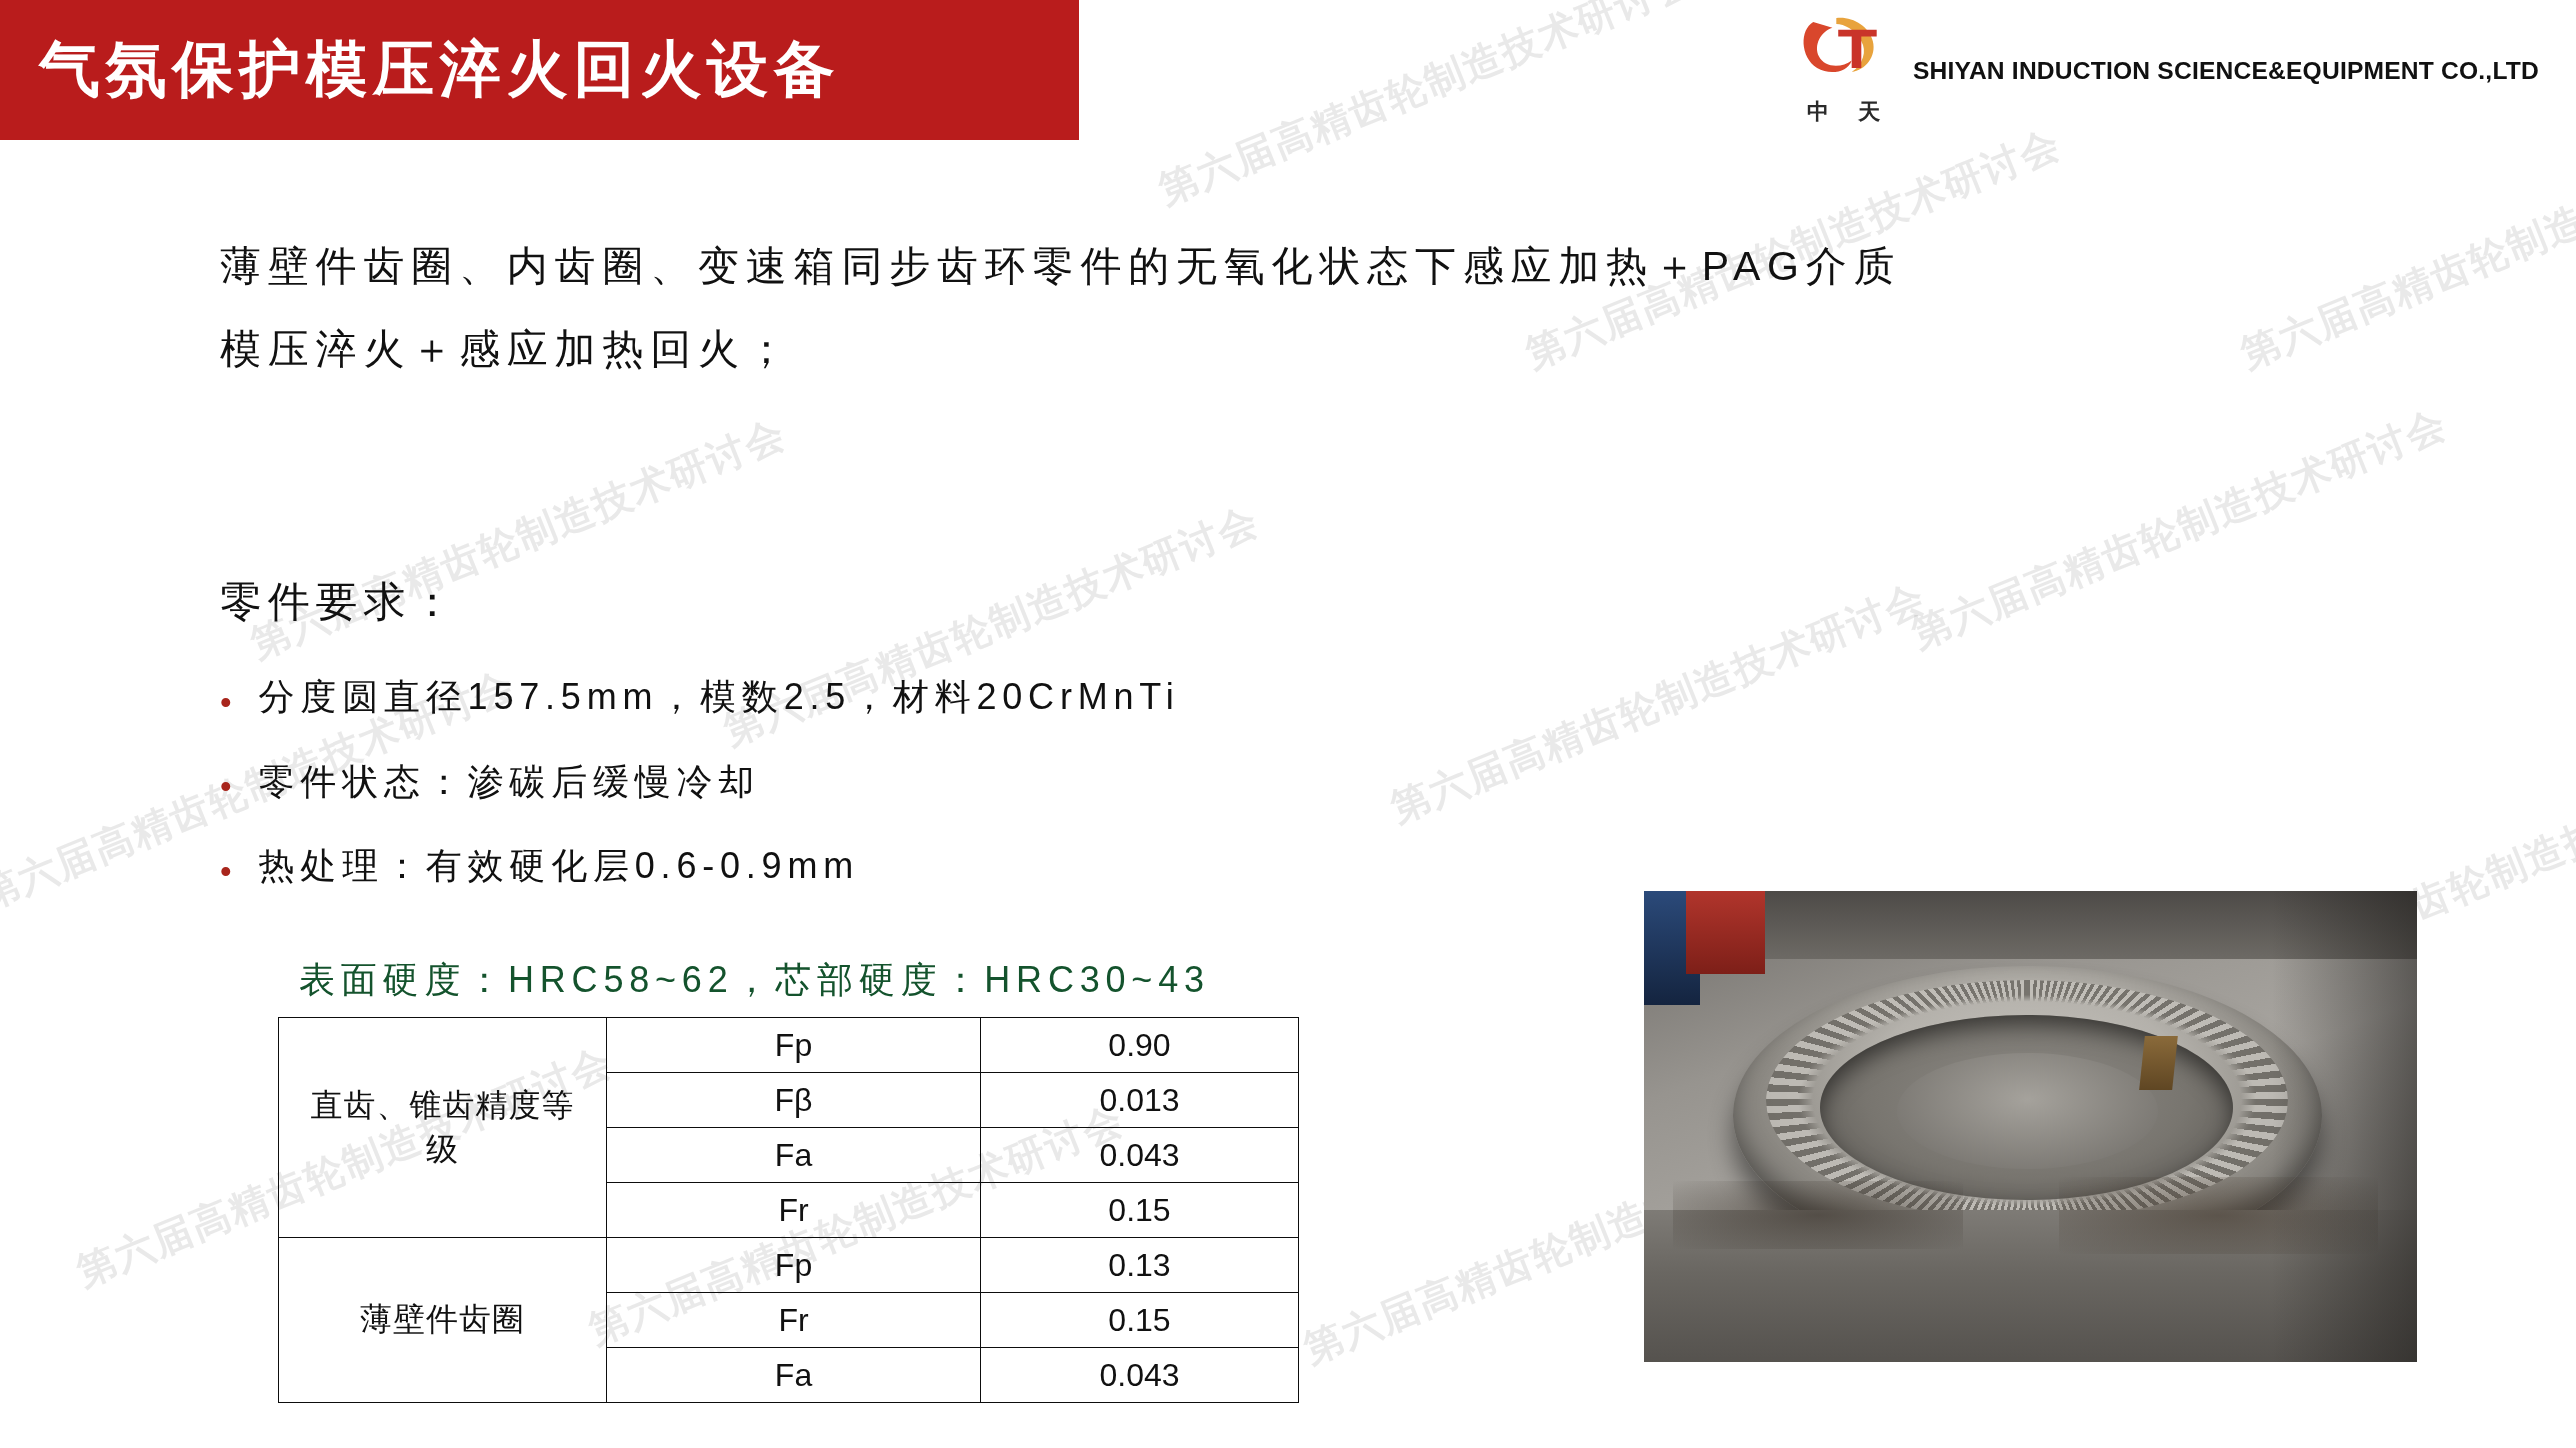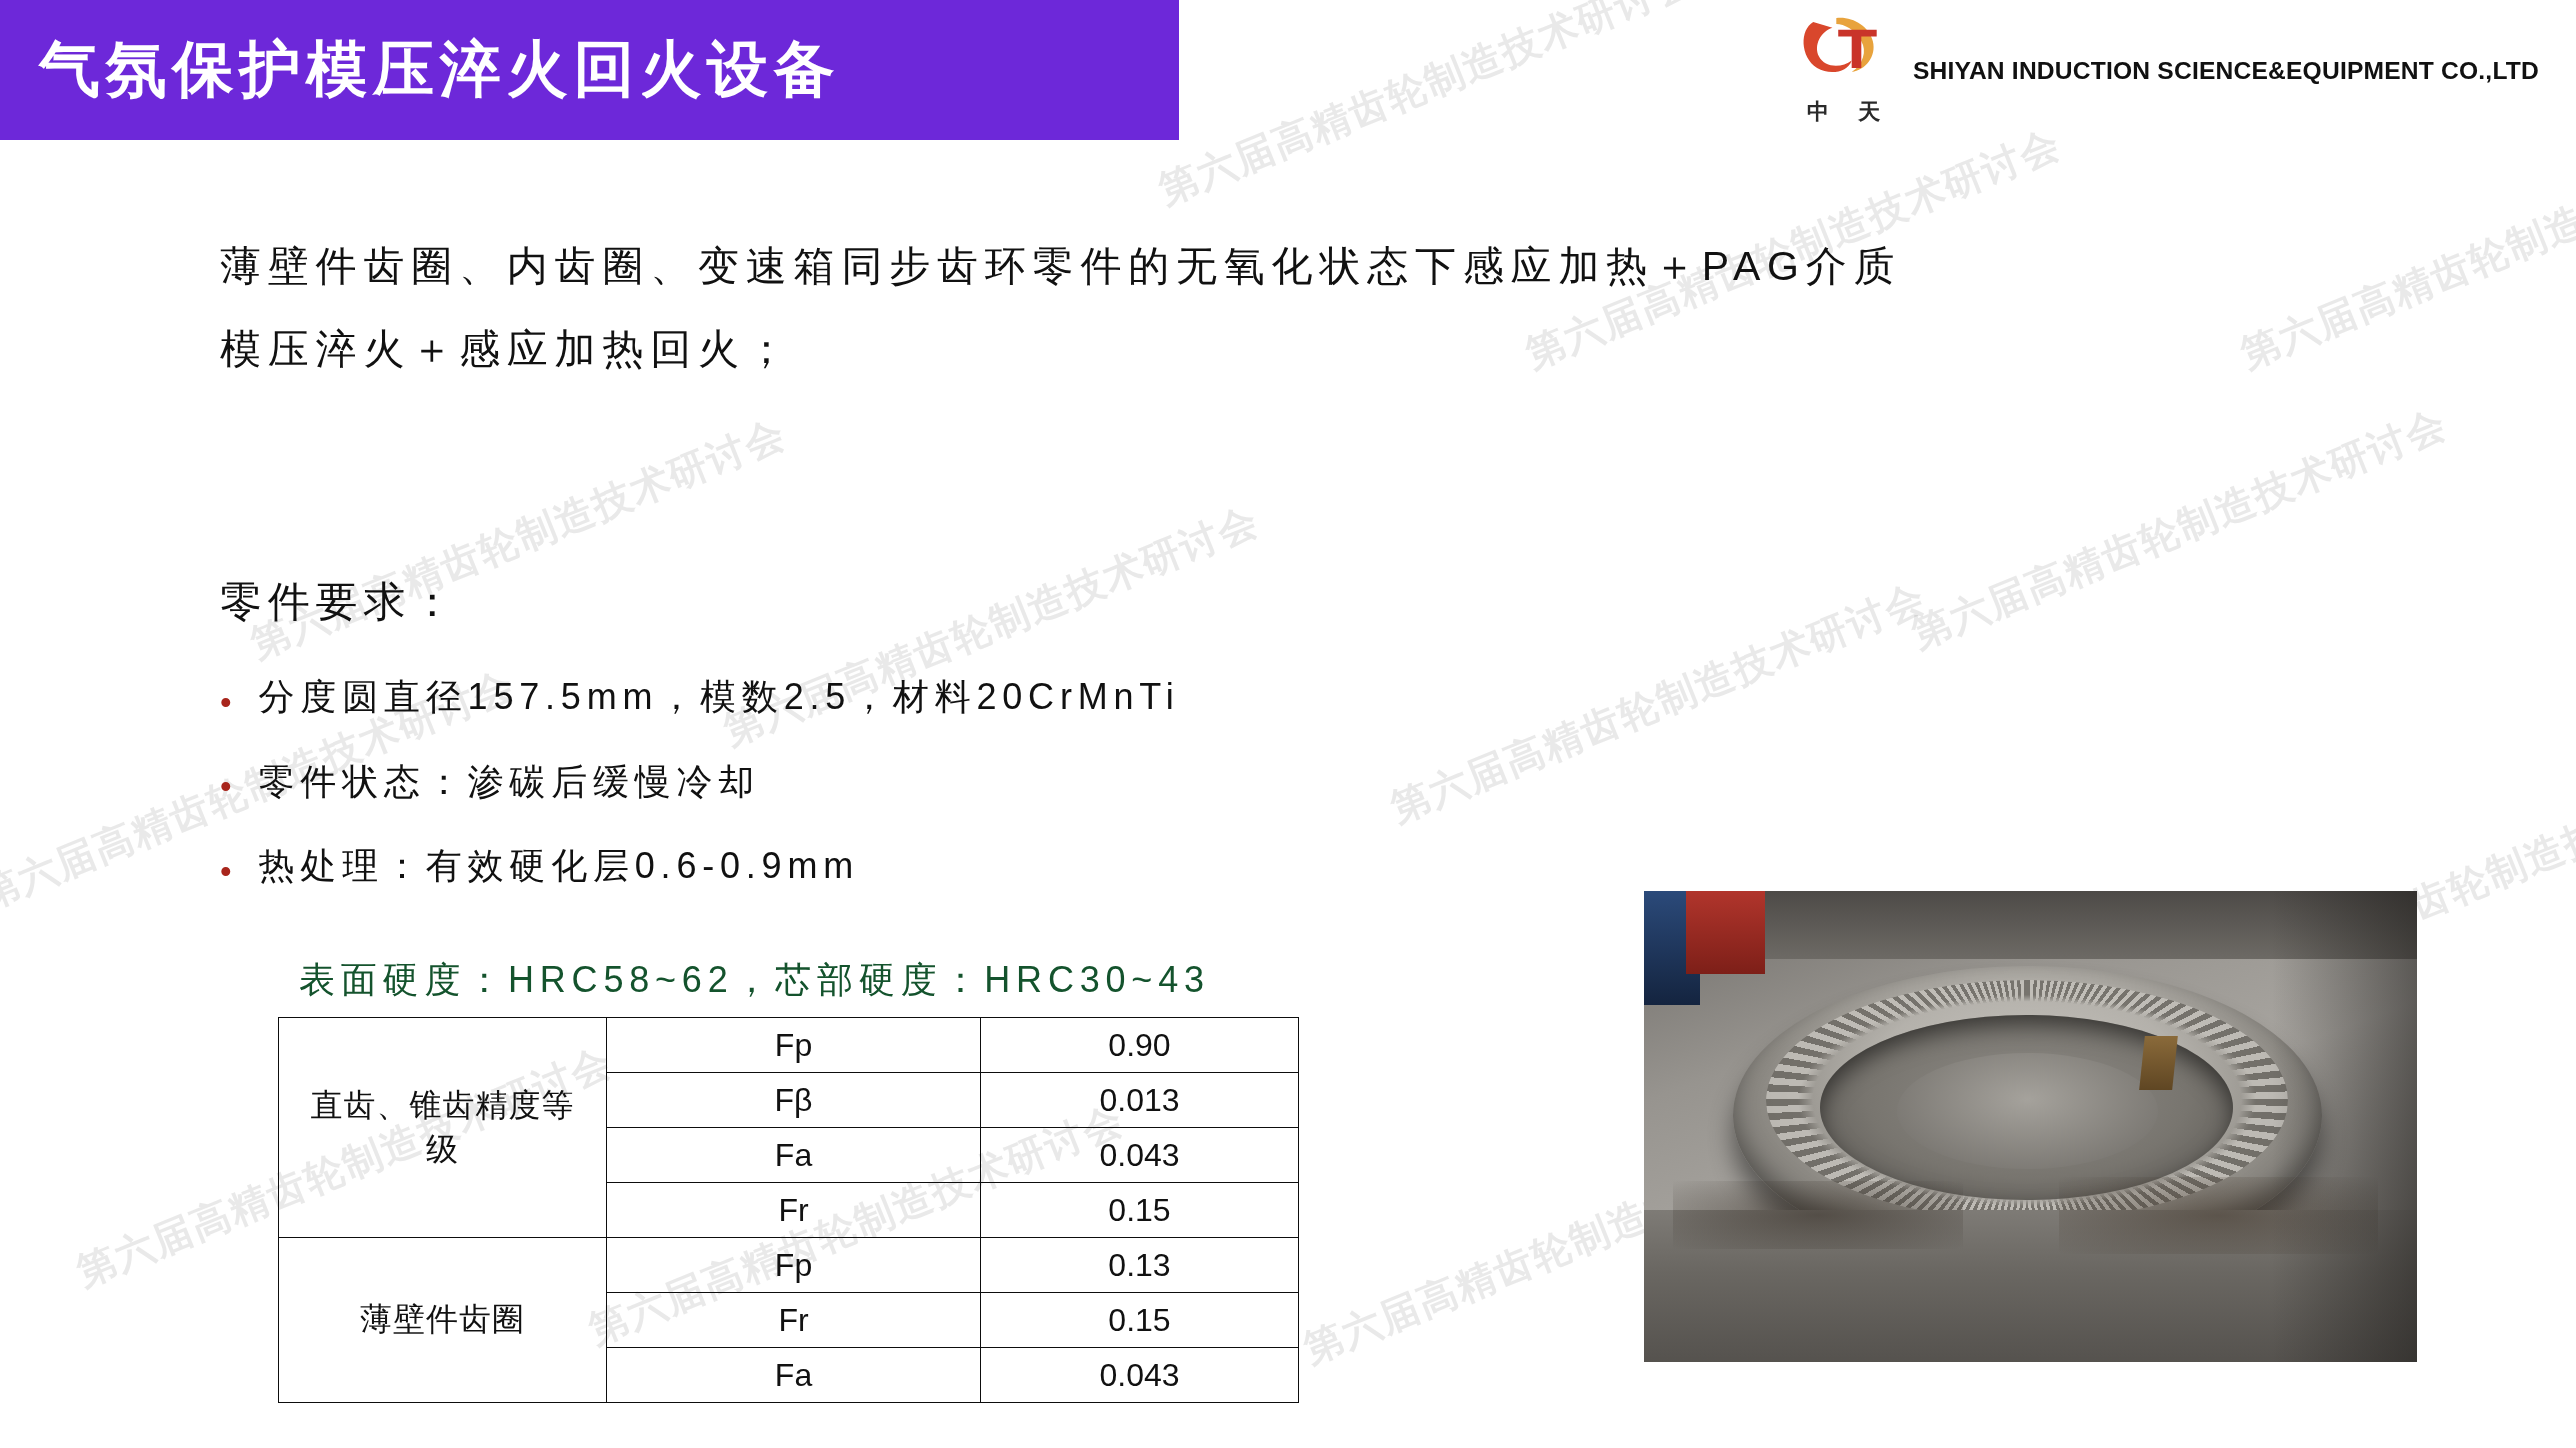--- a/index.html
+++ b/index.html
@@ -33,23 +33,23 @@
     transform: rotate(-22deg);
     letter-spacing: 1.9px;
     font-weight: 600;
   }
 
   
   .title-banner {
     position: absolute;
     left: 0;
     top: 0;
-    width: 1179px;
+    width: 1079px;
     height: 140px;
-    background: #6d28d9;
+    background: #b91c1c;
     display: flex;
     align-items: center;
     z-index: 10;
   }
   .title-banner .title-text {
     color: #ffffff;
     font-size: 61px;
     font-weight: 700;
     letter-spacing: 5.8px;
     margin-left: 39px;

